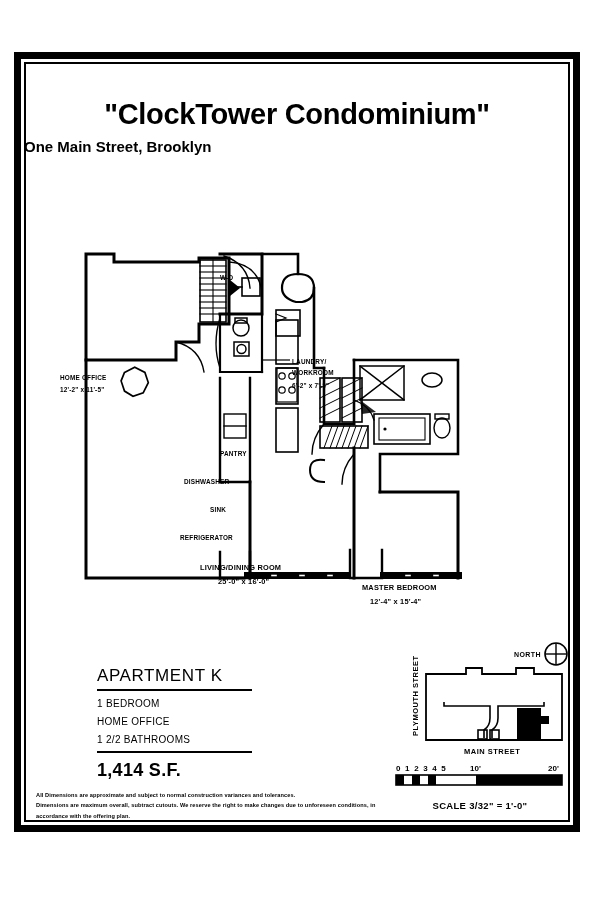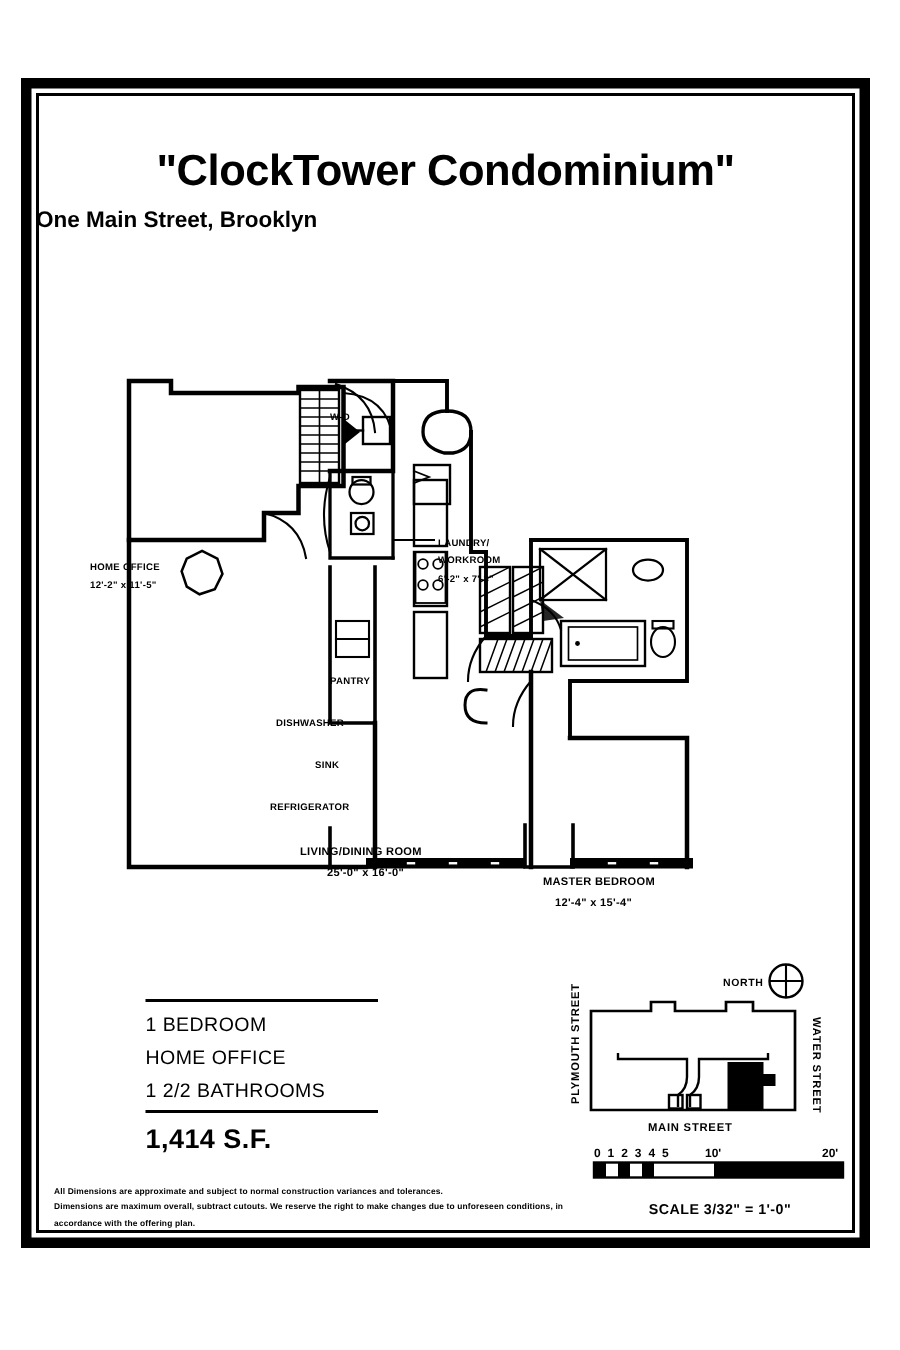--- a/index.html
+++ b/index.html
@@ -86,39 +86,39 @@
   #info .apt {
     font-size: 17px;
     letter-spacing: 0.6px;
     padding-bottom: 3px;
   }
   #info .rule-top {
     border-bottom: 2.5px solid #000;
     width: 155px;
   }
   #info .li {
-    font-size: 13px;
+    font-size: 10px;
     letter-spacing: 0.3px;
     margin-top: 7px;
   }
   #info .rule-bot {
     border-bottom: 2px solid #000;
     width: 155px;
     margin-top: 6px;
   }
   #info .sf {
     font-size: 18px;
     letter-spacing: 0.3px;
     margin-top: 7px;
     font-weight: bold;
   }
   
   #keymap {
     position: absolute;
-    left: 348px;
+    left: 380px;
     top: 578px;
     width: 180px;
     height: 120px;
   }
   .street-label {
     font-size: 7.5px;
     font-weight: bold;
     letter-spacing: 0.5px;
   }
   
@@ -394,20 +394,21 @@
         <text class="plan-label-lg" x="194" y="392">25'-0"  x  16'-0"</text>
 
         <text class="plan-label-lg" x="338" y="398">MASTER BEDROOM</text>
         <text class="plan-label-lg" x="346" y="412">12'-4"  x  15'-4"</text>
       </g>
     </svg>
 
     <svg id="plan-labels" style="position:absolute;left:0;top:130px;width:546px;height:470px;pointer-events:none" viewBox="0 0 546 470"></svg>
 
     <div id="info">
+      <div class="apt">APARTMENT K</div>
       <div class="rule-top"></div>
       <div class="li">1 BEDROOM</div>
       <div class="li">HOME OFFICE</div>
       <div class="li">1 2/2 BATHROOMS</div>
       <div class="rule-bot"></div>
       <div class="sf">1,414 S.F.</div>
     </div>
 
     <div id="keymap">
       <svg viewBox="0 0 180 120" width="180" height="120">

